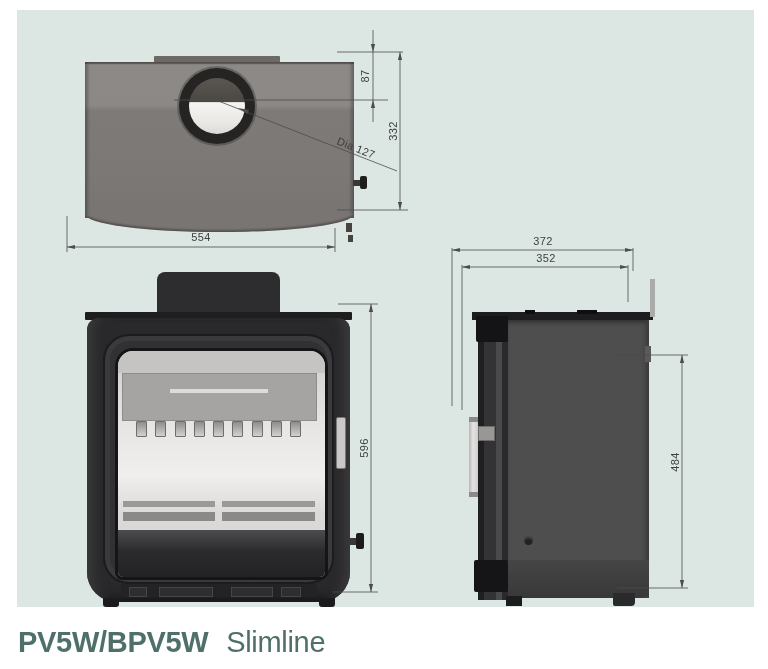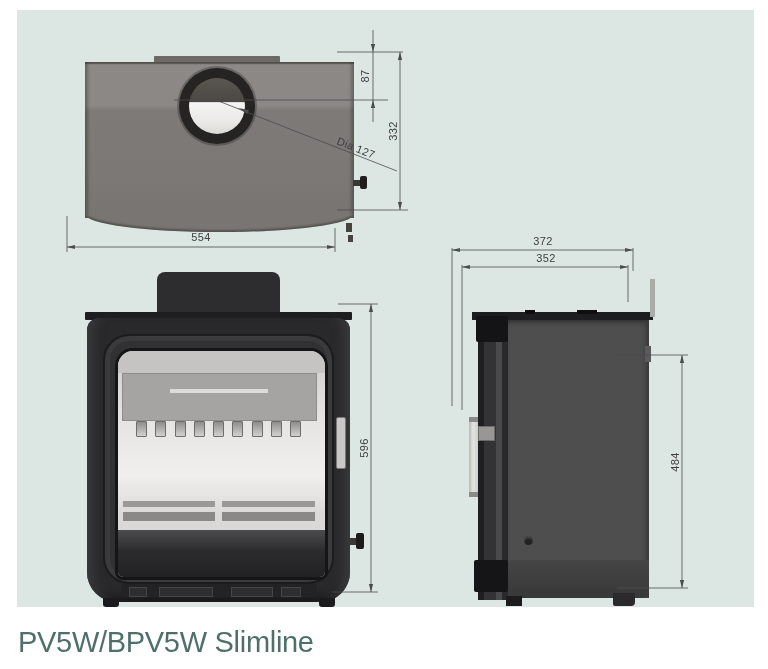--- a/index.html
+++ b/index.html
@@ -78,22 +78,22 @@
   .sv-foot-l{left:489px;top:586px;width:16px;height:10px;background:#1c1c1e;}
   .sv-foot-r{left:596px;top:583px;width:22px;height:13px;background:#2a2a2c;border-radius:0 0 4px 2px;}
 
   
   #dims{position:absolute;left:0;top:0;width:768px;height:669px;pointer-events:none;}
   #dims line{stroke:#4b4c4e;stroke-width:0.8;}
   #dims text{fill:#3f4042;font-size:11px;font-family:"Liberation Sans",sans-serif;letter-spacing:.3px;}
 
   
   .title{left:18px;top:626px;font-size:29px;color:#4f706a;letter-spacing:-0.3px;white-space:nowrap;}
-  .title .model{font-weight:normal;}
-  .title .variant{font-weight:normal;}
+  .title .model{font-weight:bold;}
+  .title .variant{font-weight:normal;margin-left:10px;}
 </style>
 </head>
 <body>
 
 <div id="canvas">
   <div id="panel">
 
     <div>
       <div class="abs tv-strip"></div>
       <div class="abs tv-plate"></div>

